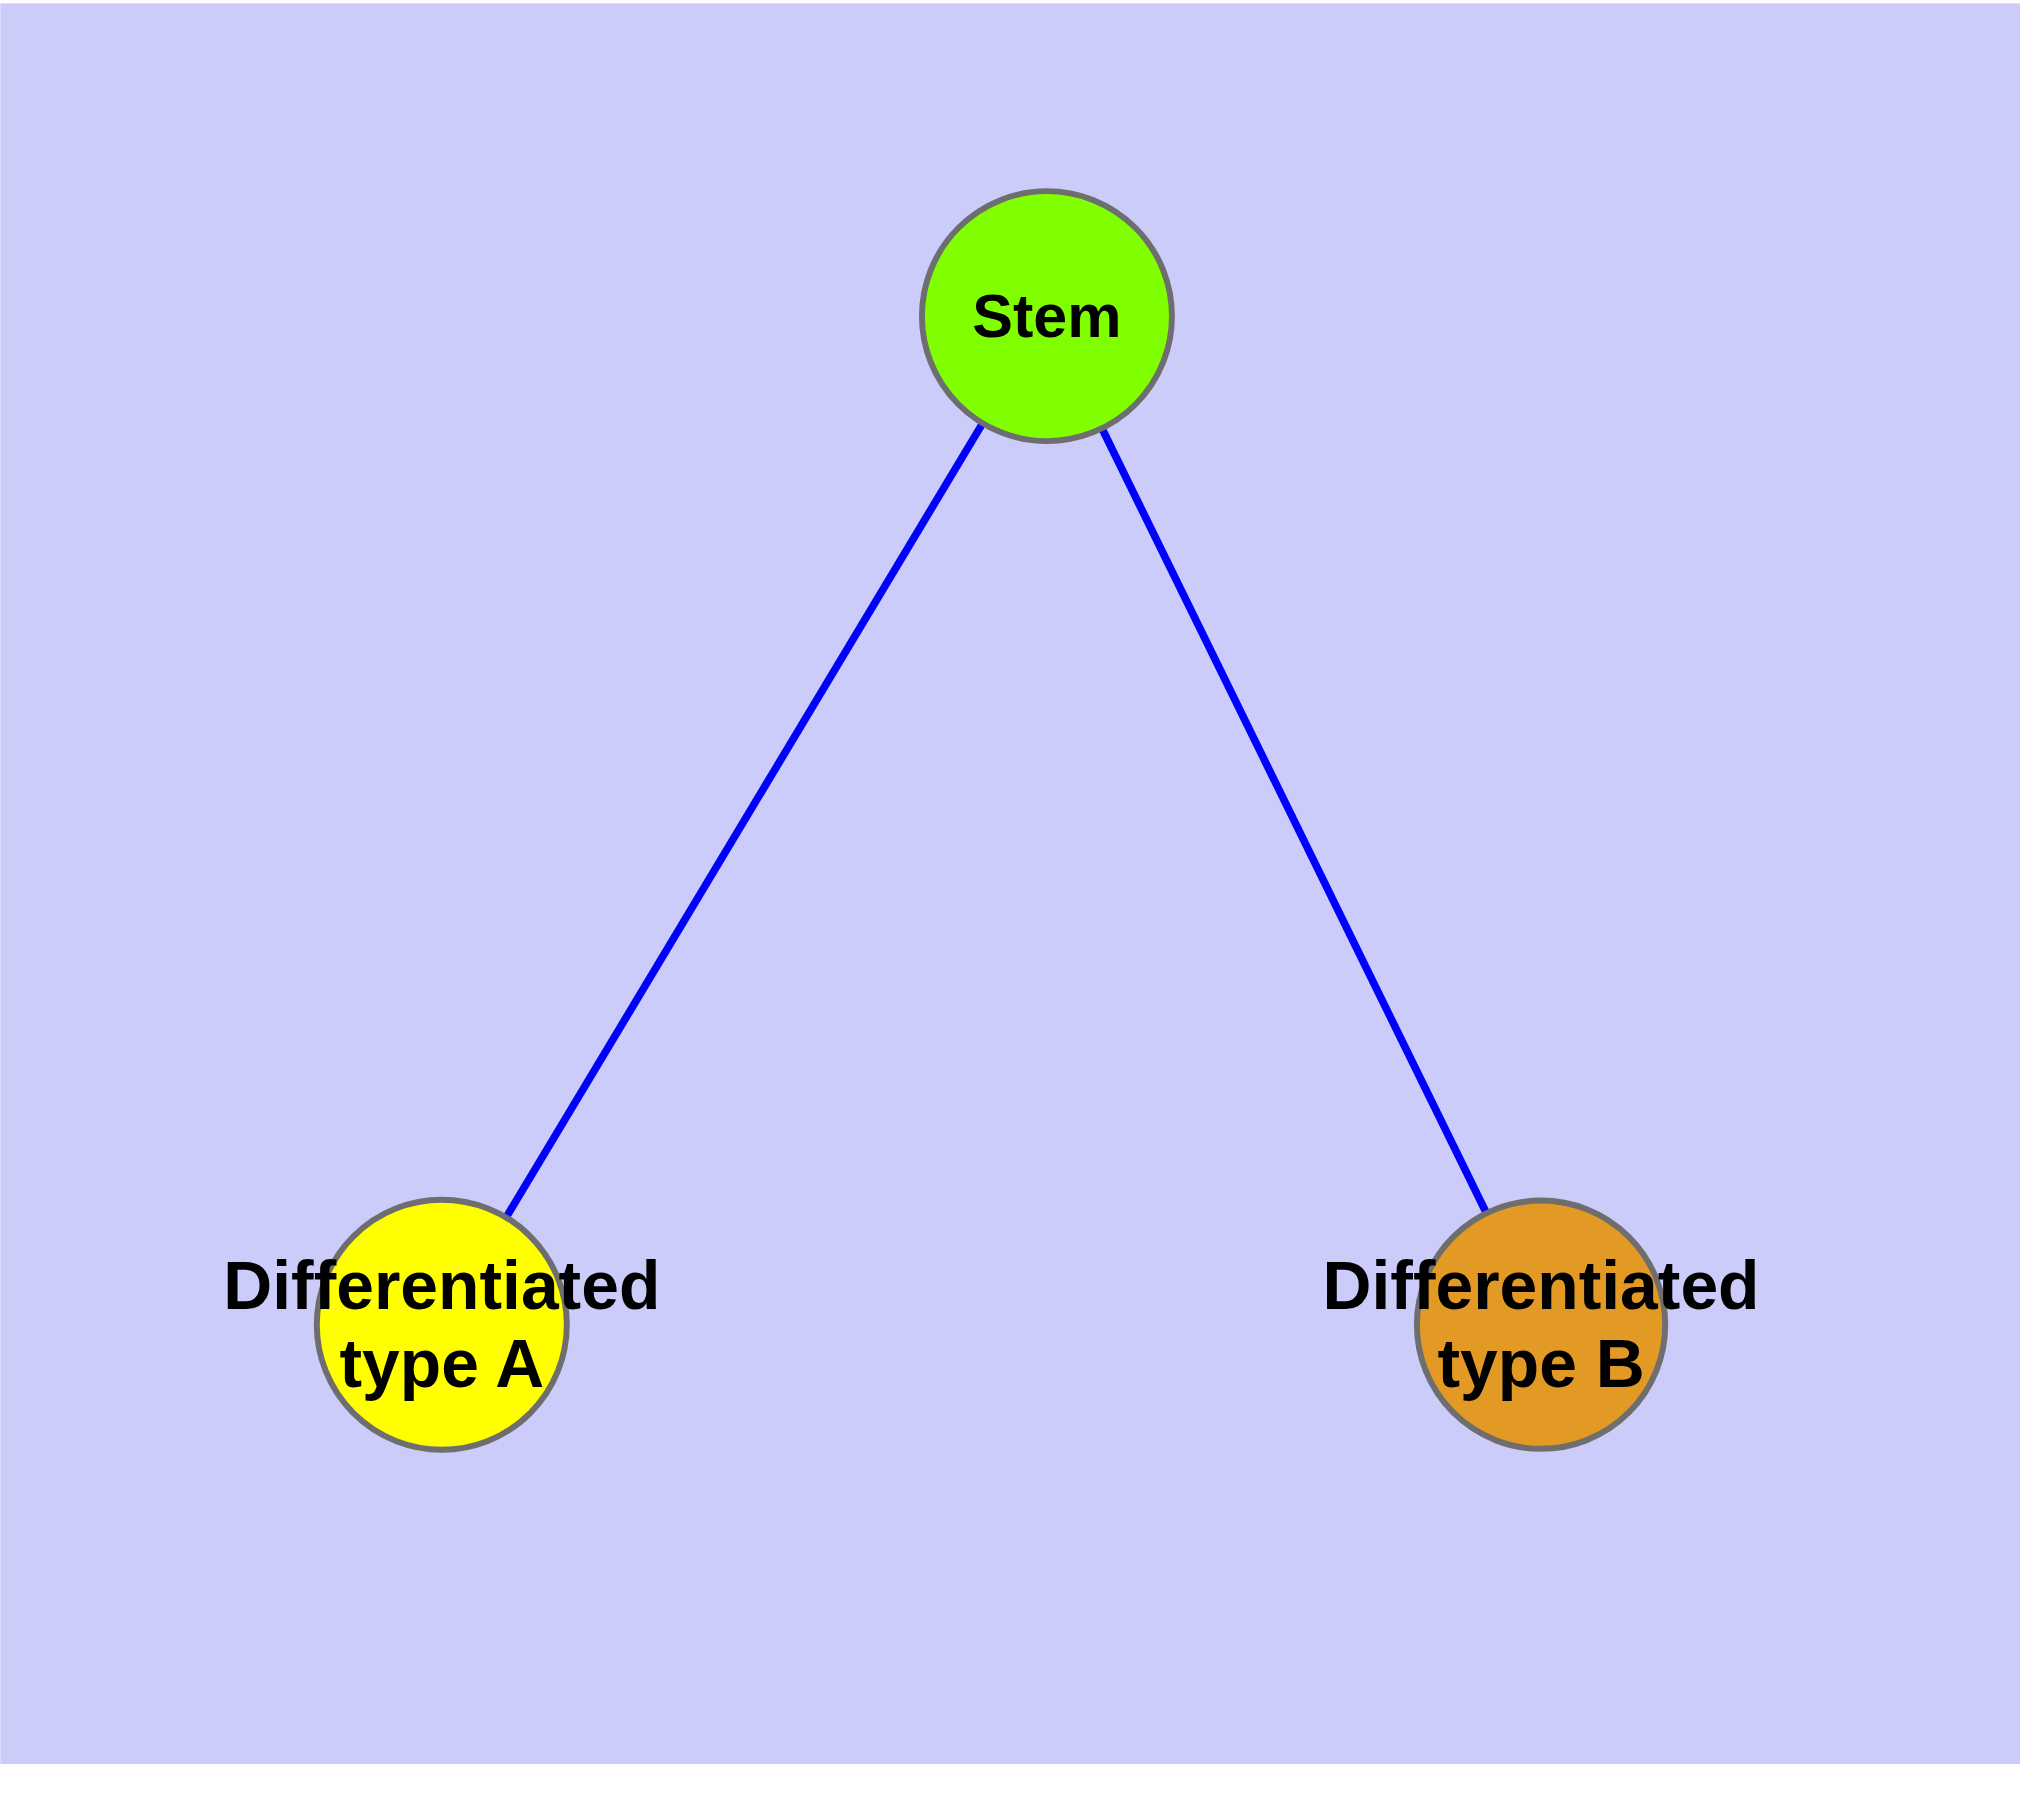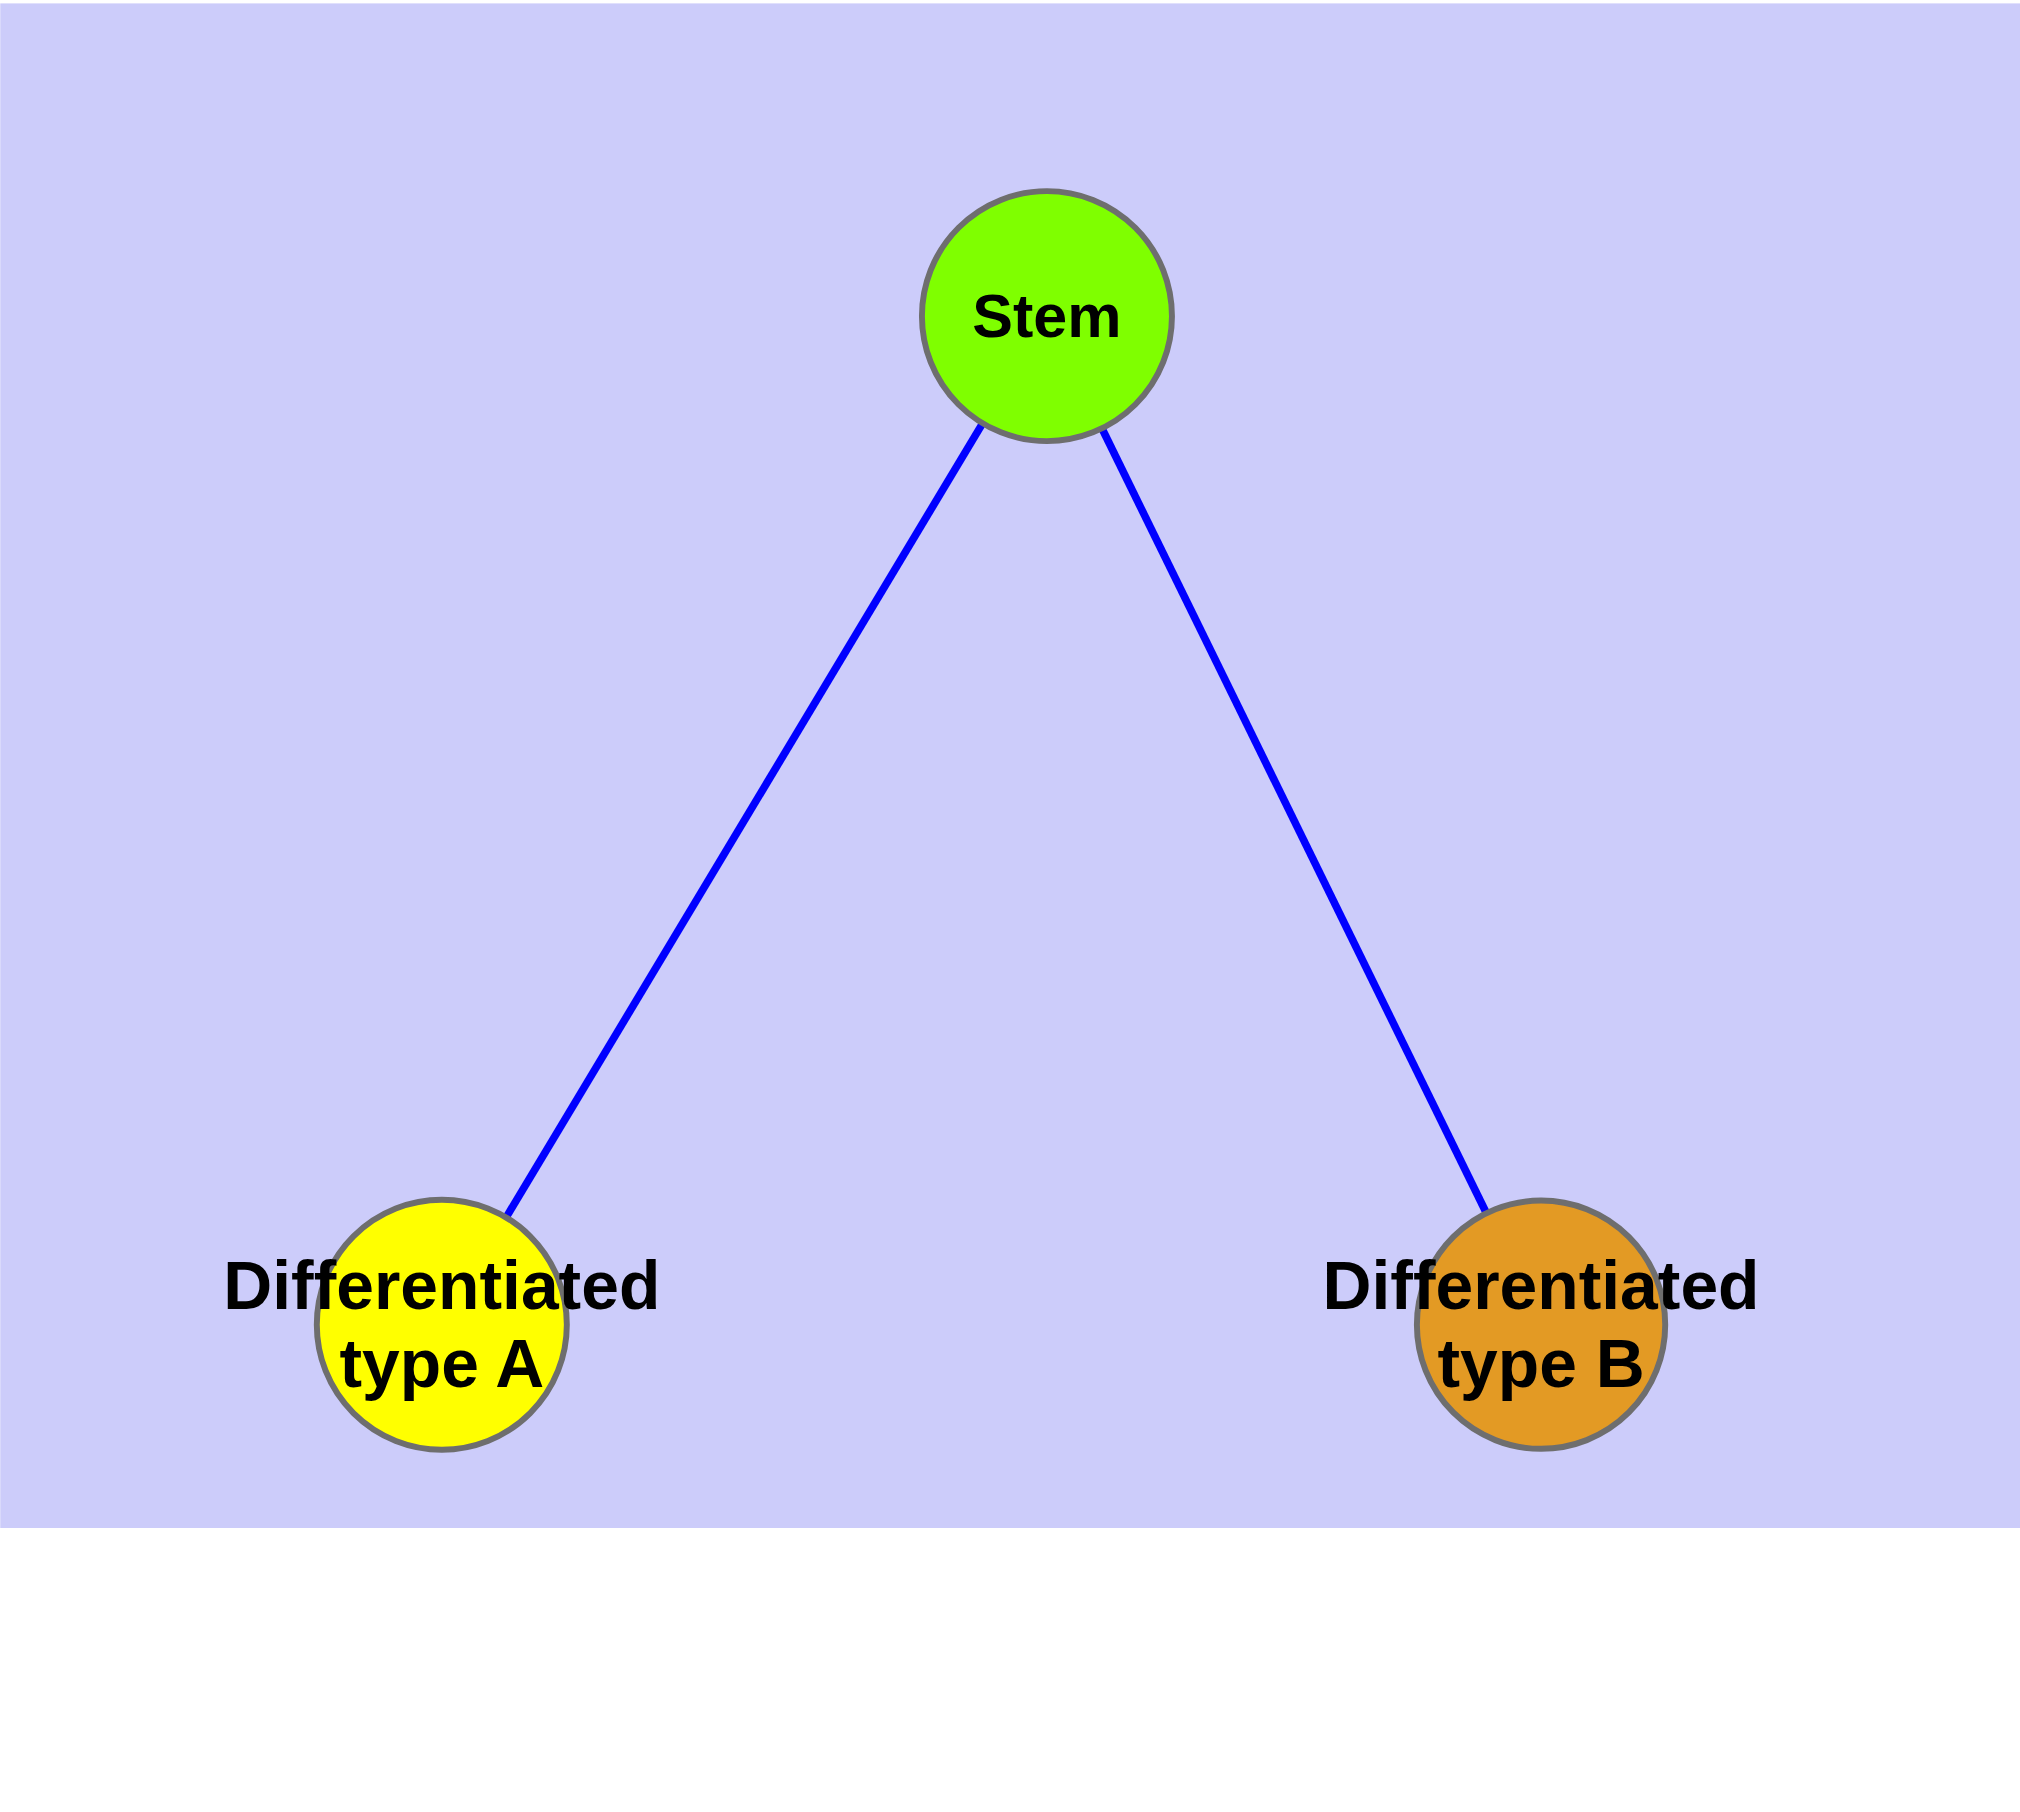--- a/index.html
+++ b/index.html
@@ -7,21 +7,21 @@
     margin: 0;
     padding: 0;
     background: #ffffff;
   }
   body {
     font-family: "Liberation Sans", sans-serif;
   }
   #canvas {
     position: relative;
     width: 2021px;
-    height: 1528px;
+    height: 1764px;
     background: #ffffff;
     overflow: hidden;
   }
   #graph-svg {
     position: absolute;
     left: 0;
     top: 0;
     width: 2021px;
     height: 1812px;
     display: block;

